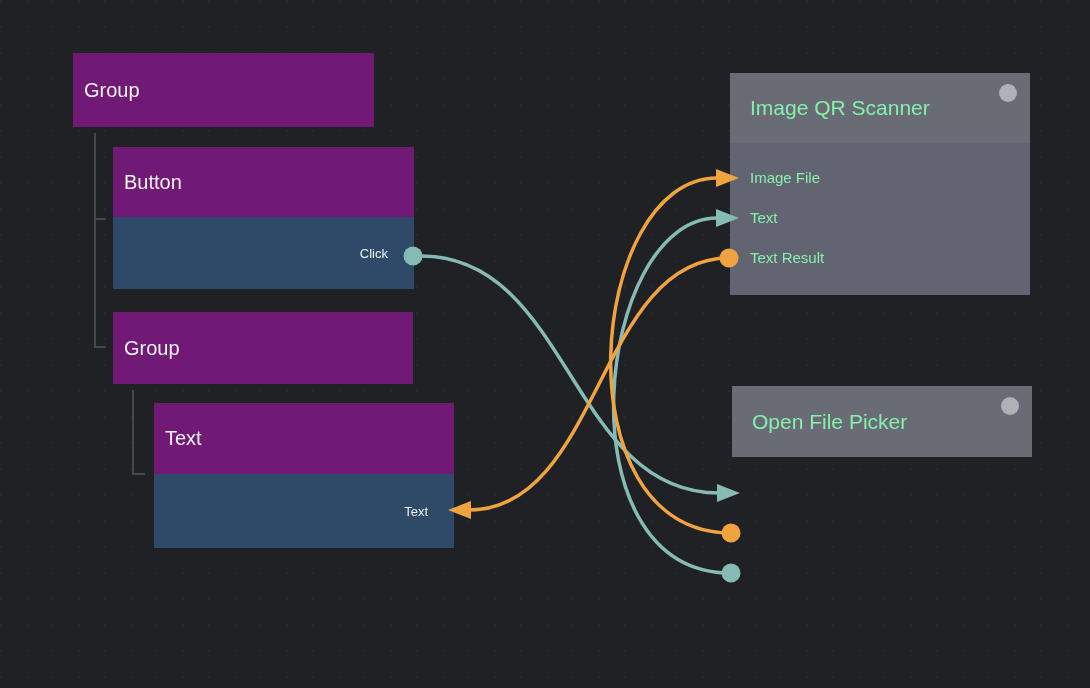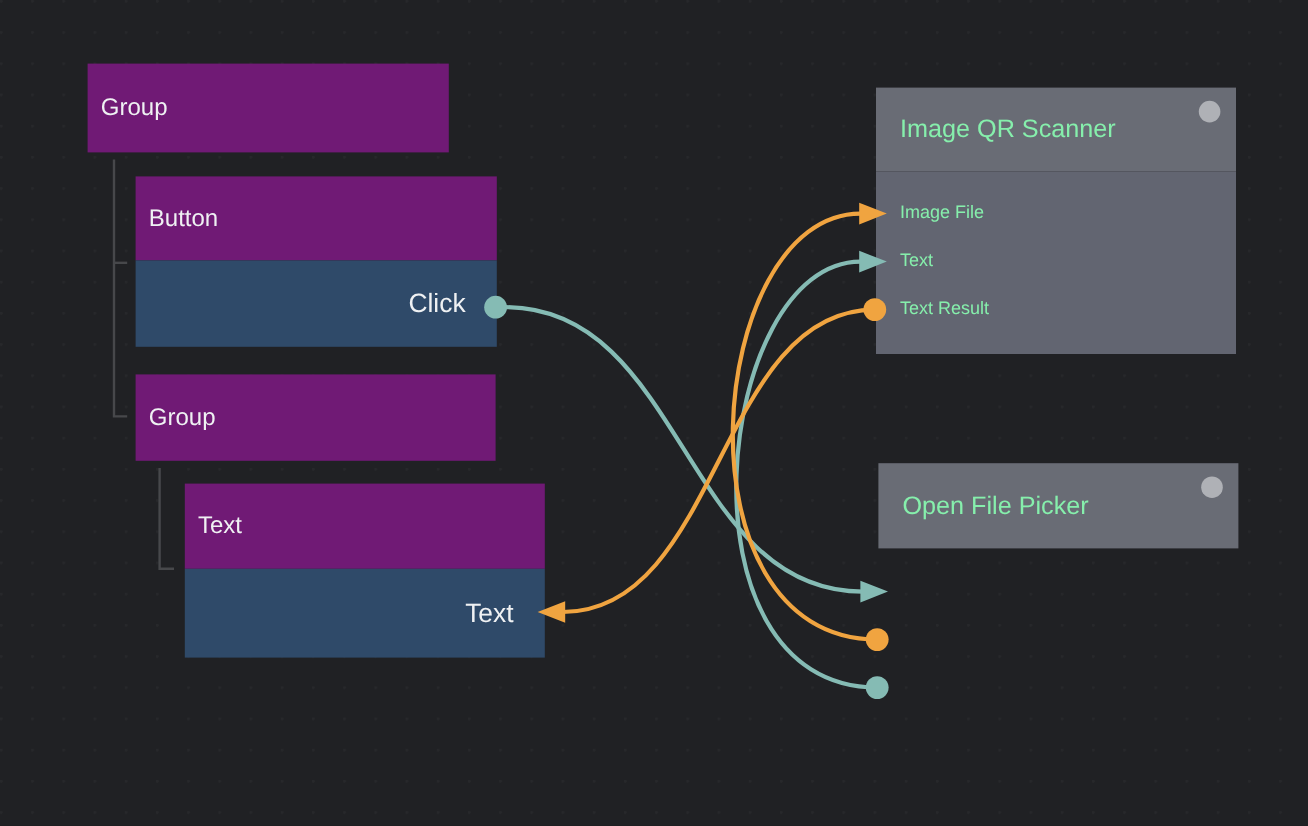--- a/index.html
+++ b/index.html
@@ -25,21 +25,21 @@
   }
   .tbox .thead {
     display:flex; align-items:center;
     padding-left:11px;
     font-size:20px;
     background:#701a75;
   }
   .tbox .tbody {
     display:flex; align-items:center; justify-content:flex-end;
     padding-right:26px;
-    font-size:22px;
+    font-size:13px;
     background:#2F4A69;
   }
   #box-group1 { left:73px;  top:53px;  width:301px; height:74px; }
   #box-group1 .thead { height:74px; }
   #box-button { left:113px; top:147px; width:301px; height:142px; background:transparent; }
   #box-button .thead { height:70px; }
   #box-button .tbody { height:72px; }
   #box-group2 { left:113px; top:312px; width:300px; height:72px; }
   #box-group2 .thead { height:72px; }
   #box-text   { left:154px; top:403px; width:300px; height:136px; background:transparent; }

